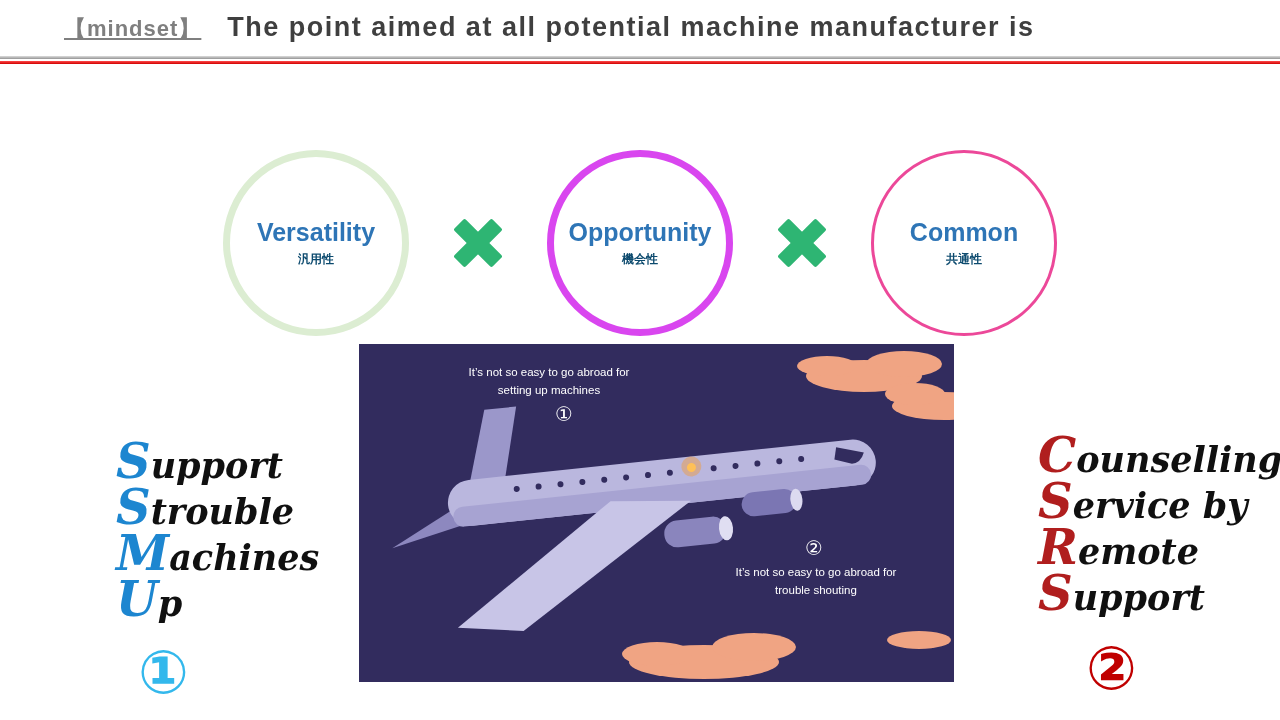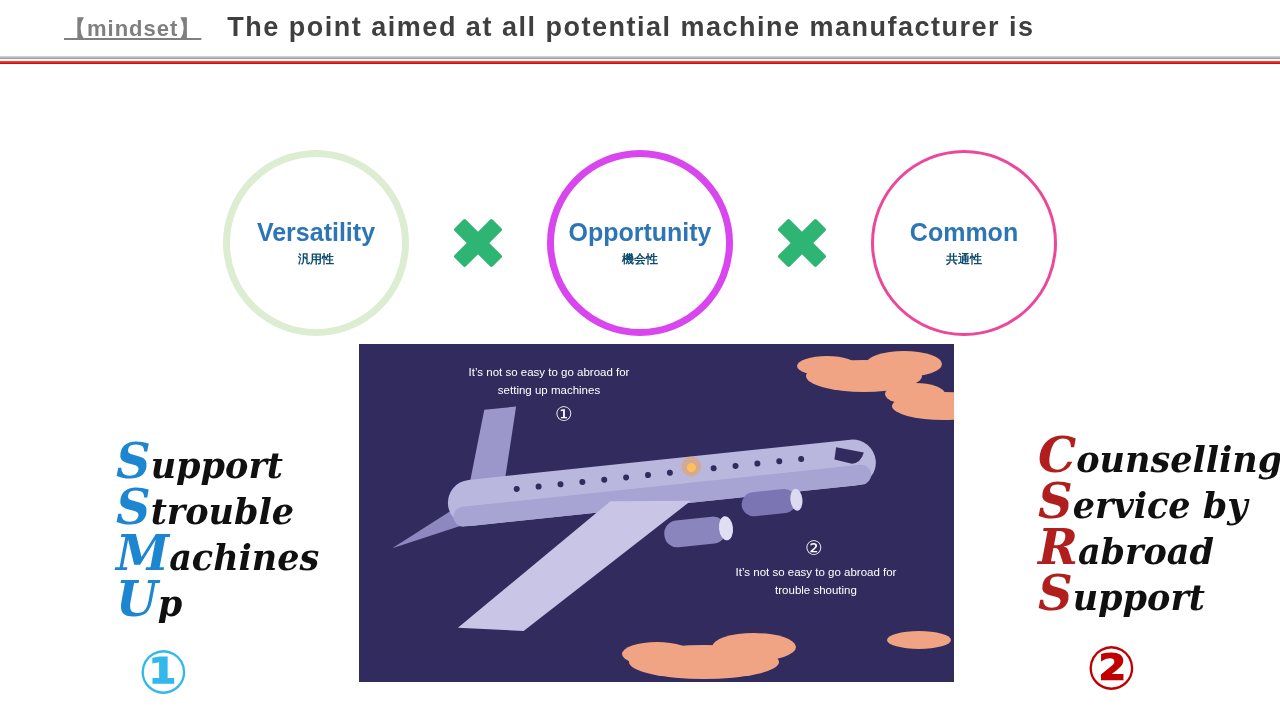--- a/index.html
+++ b/index.html
@@ -264,21 +264,21 @@
   <div class="badge badge-left">①</div>
 
   <div class="acronym acronym-right">
     <div class="acr-line">
       <span class="acr-initial">C</span><span>ounselling</span>
     </div>
     <div class="acr-line">
       <span class="acr-initial">S</span><span>ervice by</span>
     </div>
     <div class="acr-line">
-      <span class="acr-initial">R</span><span>abroad</span>
+      <span class="acr-initial">R</span><span>emote</span>
     </div>
     <div class="acr-line">
       <span class="acr-initial">S</span><span>upport</span>
     </div>
   </div>
   <div class="badge badge-right">②</div>
 
 </div>
 
 </body></html>

